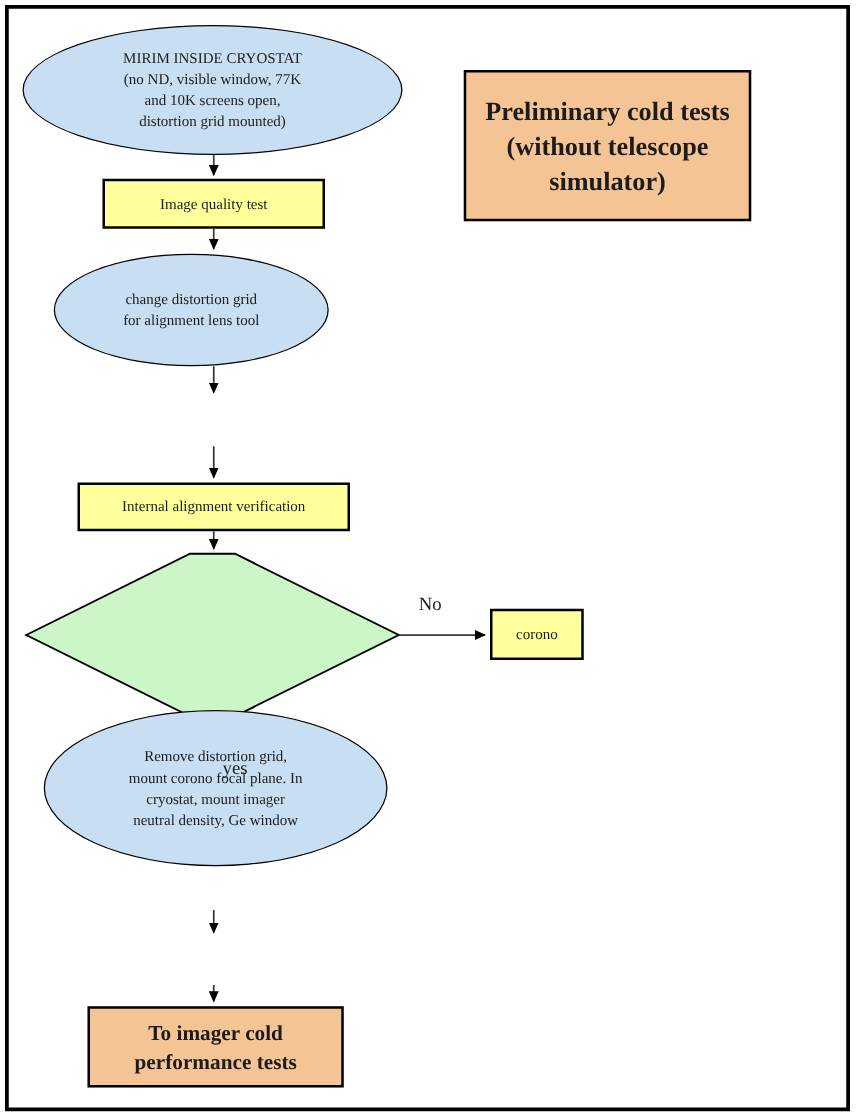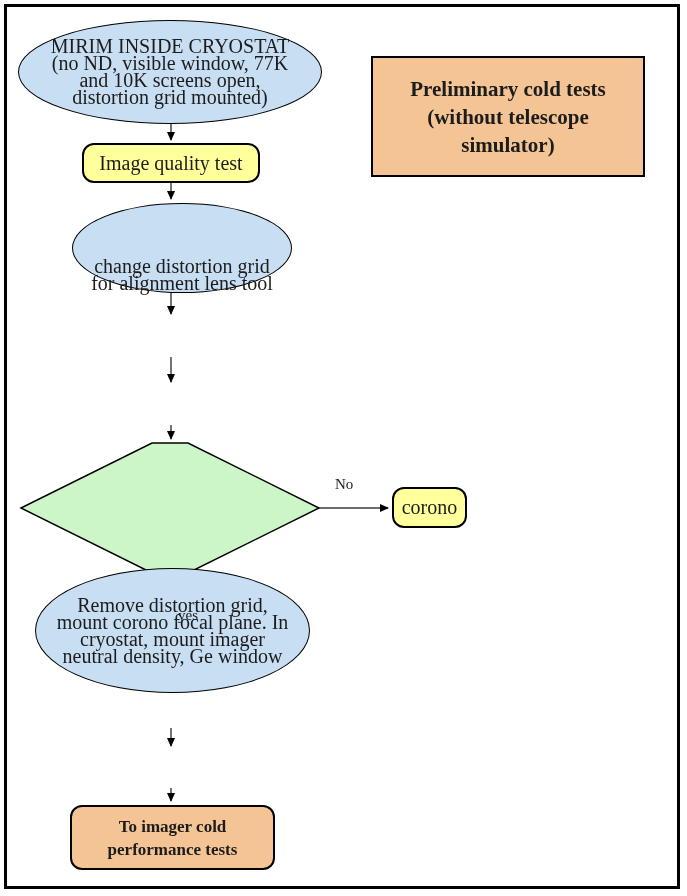--- a/index.html
+++ b/index.html
@@ -26,25 +26,24 @@
     box-sizing: border-box;
     pointer-events: none;
   }
   .node {
     position: absolute;
     box-sizing: border-box;
     display: flex;
     align-items: center;
     justify-content: center;
     text-align: center;
-    border-radius: 12px;
   }
   .node-label {
     white-space: pre-line;
-    font-size: 20px;
+    font-size: 12px;
     line-height: 17px;
     padding: 0 6px;
   }
   .ellipse {
     border-radius: 50%;
     background: #C8DEF2;
     border: 1.5px solid #000000;
   }
   .process {
     background: #FFFF9C;
@@ -57,39 +56,39 @@
   }
   .terminal .node-label {
     font-weight: bold;
     font-size: 17px;
     line-height: 23px;
   }
   #title-box {
     position: absolute;
     left: 371px;
     top: 56px;
-    width: 274px;
+    width: 230px;
     height: 121px;
     background: #F5C494;
     border: 2px solid #000000;
     box-sizing: border-box;
     display: flex;
     align-items: center;
     justify-content: center;
     text-align: center;
   }
   #title-box .node-label {
     font-weight: bold;
     font-size: 21px;
     line-height: 28px;
   }
   
   #node-start            { left: 18px;  top: 20px;  width: 304px; height: 104px; }
   #node-image-quality    { left: 82px;  top: 143px; width: 178px; height: 40px; }
-  #node-change-grid      { left: 72px;  top: 203px; width: 220px; height: 90px; align-items: flex-end; }
+  #node-change-grid      { left: 43px;  top: 203px; width: 220px; height: 90px; }
   #node-measure-mirrors  { left: 53px;  top: 318px; width: 235px; height: 39px; }
   #node-internal-verif   { left: 62px;  top: 386px; width: 218px; height: 39px; }
   #node-decision-label   { left: 21px;  top: 442px; width: 298px; height: 132px; background: transparent; border: none; }
   #node-analyse          { left: 392px; top: 487px; width: 75px;  height: 41px; }
   #node-remove-grid      { left: 35px;  top: 568px; width: 275px; height: 125px; }
   #node-telescope-align  { left: 48px;  top: 750px; width: 245px; height: 38px; }
   #node-imager-cold      { left: 70px;  top: 805px; width: 205px; height: 65px; }
   .edge-label {
     position: absolute;
     font-size: 15px;
@@ -151,20 +150,23 @@
   <div class="node process" id="node-image-quality">
     <span class="node-label">Image quality test</span>
   </div>
 
   <div class="node ellipse" id="node-change-grid">
     <span class="node-label">change distortion grid
 for alignment lens tool</span>
   </div>
 
 
+  <div class="node process" id="node-internal-verif">
+    <span class="node-label">Internal alignment verification</span>
+  </div>
 
 
   <div class="node process" id="node-analyse">
     <span class="node-label">corono</span>
   </div>
 
   <div class="node ellipse" id="node-remove-grid">
     <span class="node-label">Remove distortion grid,
 mount corono focal plane. In
 cryostat, mount imager

